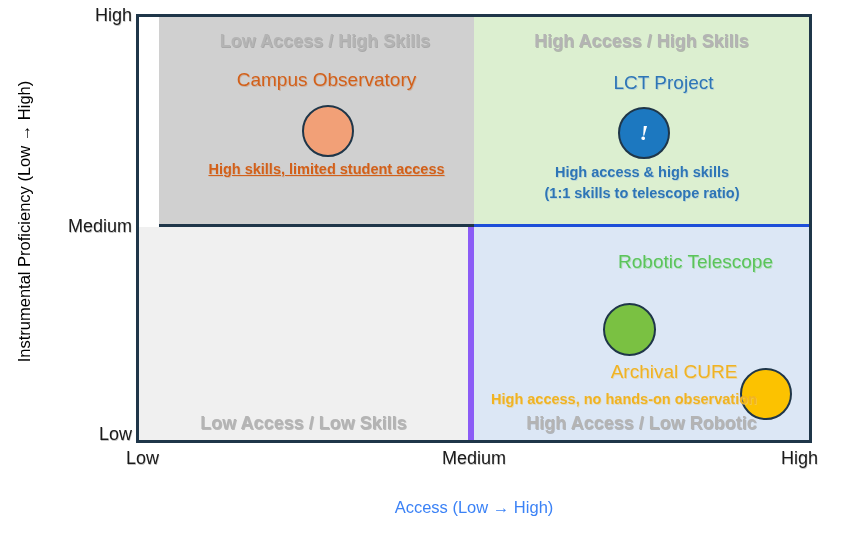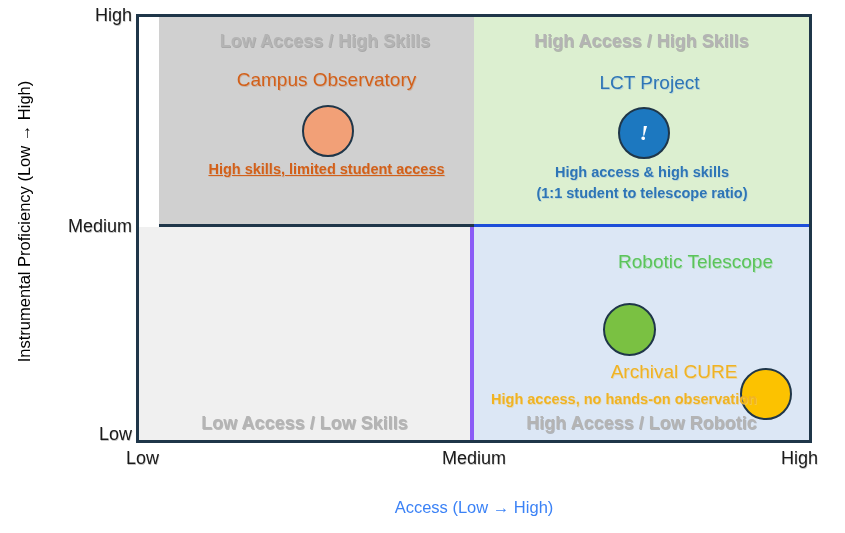--- a/index.html
+++ b/index.html
@@ -77,21 +77,21 @@
   #quad-top-right {
     left: 335px; top: 0;
     width: 335px; height: 210px;
     background: #DCEFD0;
     border-bottom: 3px solid #1d4ed8;
   }
   #quad-bottom-left {
     left: 0; top: 210px;
     width: 335px; height: 213px;
     background: #F0F0F0;
-    border-right: 4px solid #8b5cf6;
+    border-right: 6px solid #8b5cf6;
   }
   #quad-bottom-right {
     left: 335px; top: 210px;
     width: 335px; height: 213px;
     background: #DCE7F5;
   }
 
   
   .quad-caption {
     position: absolute;
@@ -140,21 +140,21 @@
   }
 
   
   #campus-title { left: 0; top: 52px; width: 335px; color: #D2601A;
                   text-shadow: 0.8px 0.8px 0 rgba(200,140,100,.45); }
   #campus-bubble { left: 143px; top: 88px; width: 52px; height: 52px; background: #F2A077; }
   #campus-desc  { left: 20px; top: 142px; width: 295px; color: #D2601A;
                   text-shadow: 0.7px 0.7px 0 rgba(200,150,110,.4); text-decoration: underline; }
 
   
-  #lct-title  { left: 0; top: 55px; width: 351px; color: #2E75B6;
+  #lct-title  { left: 14px; top: 55px; width: 351px; color: #2E75B6;
                 text-shadow: 0.8px 0.8px 0 rgba(150,190,220,.5); }
   #lct-bubble { left: 144px; top: 90px; width: 52px; height: 52px; background: #1C78C0; }
   #lct-desc   { left: 8px; top: 145px; width: 320px; color: #2E75B6;
                 text-shadow: 0.7px 0.7px 0 rgba(160,195,220,.5); }
 
   
   #robotic-title { left: 0; top: 24px; width: 299px; color: #5BC45B;
                    text-shadow: 0.8px 0.8px 0 rgba(150,215,150,.55); text-align: right; }
   #robotic-desc  { left: 0; top: 47px; width: 340px; color: #5BC45B;
                    text-shadow: 0.7px 0.7px 0 rgba(150,215,150,.55); }
@@ -223,21 +223,21 @@
 
   <div class="quadrant" id="quad-top-right">
     <div class="quad-caption top">High Access / High Skills</div>
 
     <div class="item-title" id="lct-title">LCT Project</div>
     <div class="bubble" id="lct-bubble">
       <span class="bubble-glyph">!</span>
     </div>
     <div class="item-desc" id="lct-desc">
       <div>High access &amp; high skills</div>
-      <div>(1:1 student to telescope ratio)</div>
+      <div>(1:1 skills to telescope ratio)</div>
     </div>
   </div>
 
   <div class="quadrant" id="quad-bottom-left">
     <div class="quad-caption bottom">Low Access / Low Skills</div>
   </div>
 
   <div class="quadrant" id="quad-bottom-right">
     <div class="quad-caption bottom">High Access / Low Robotic</div>
 

